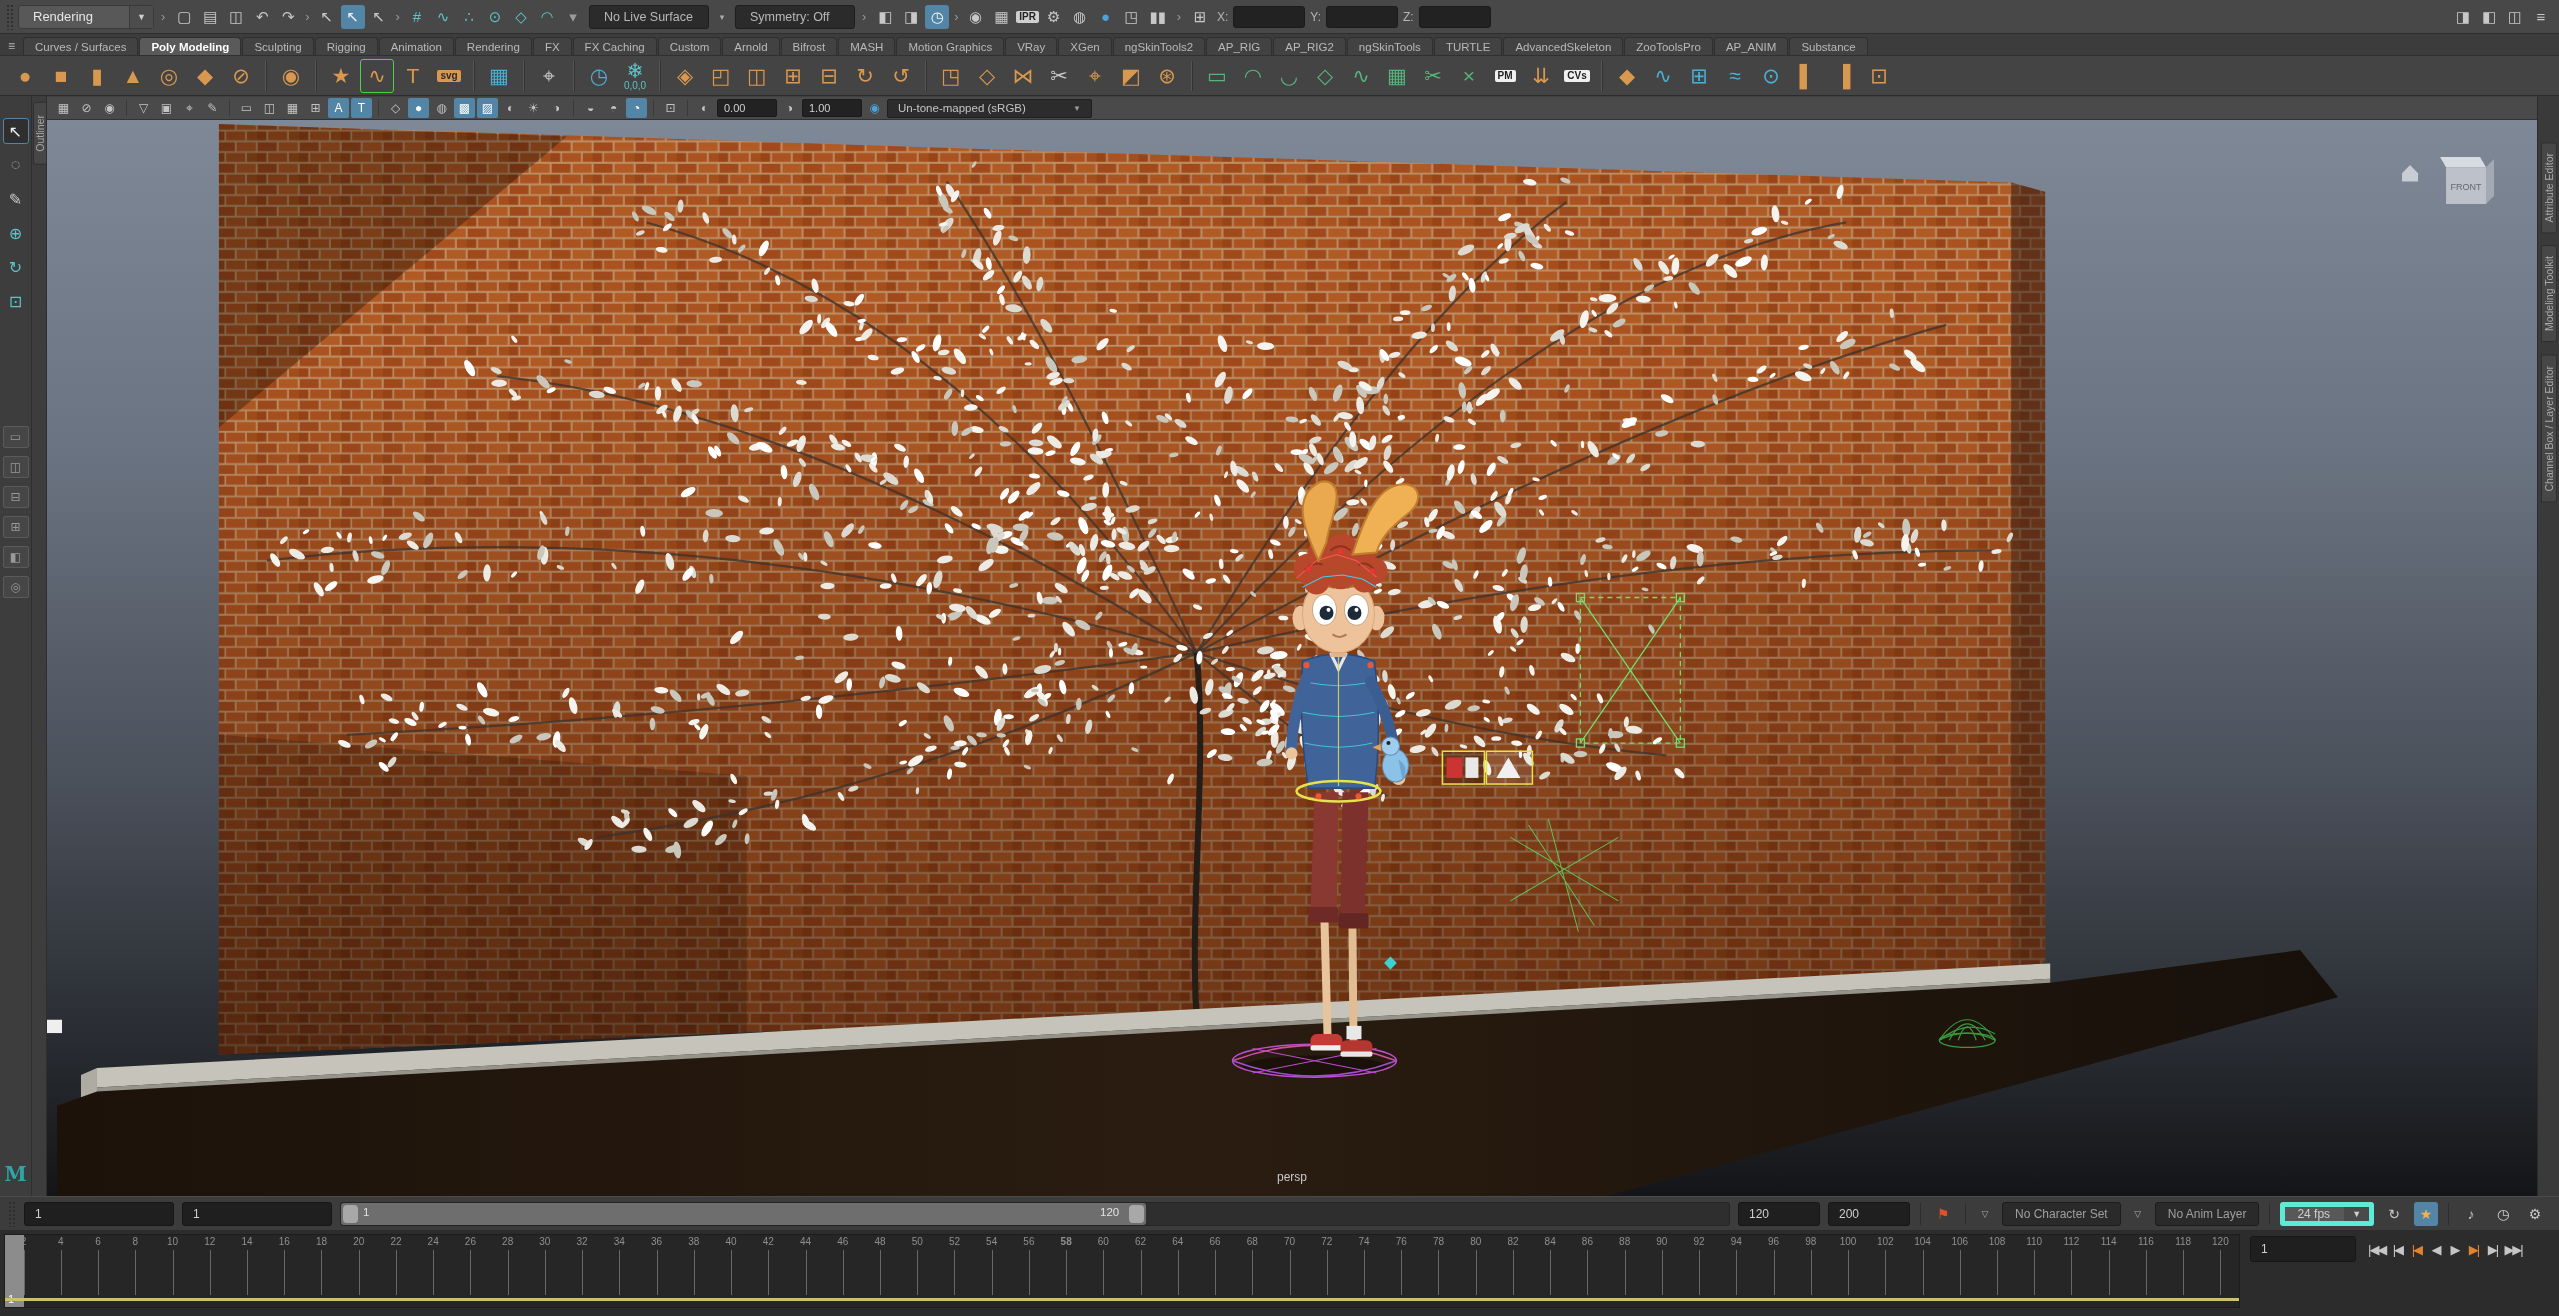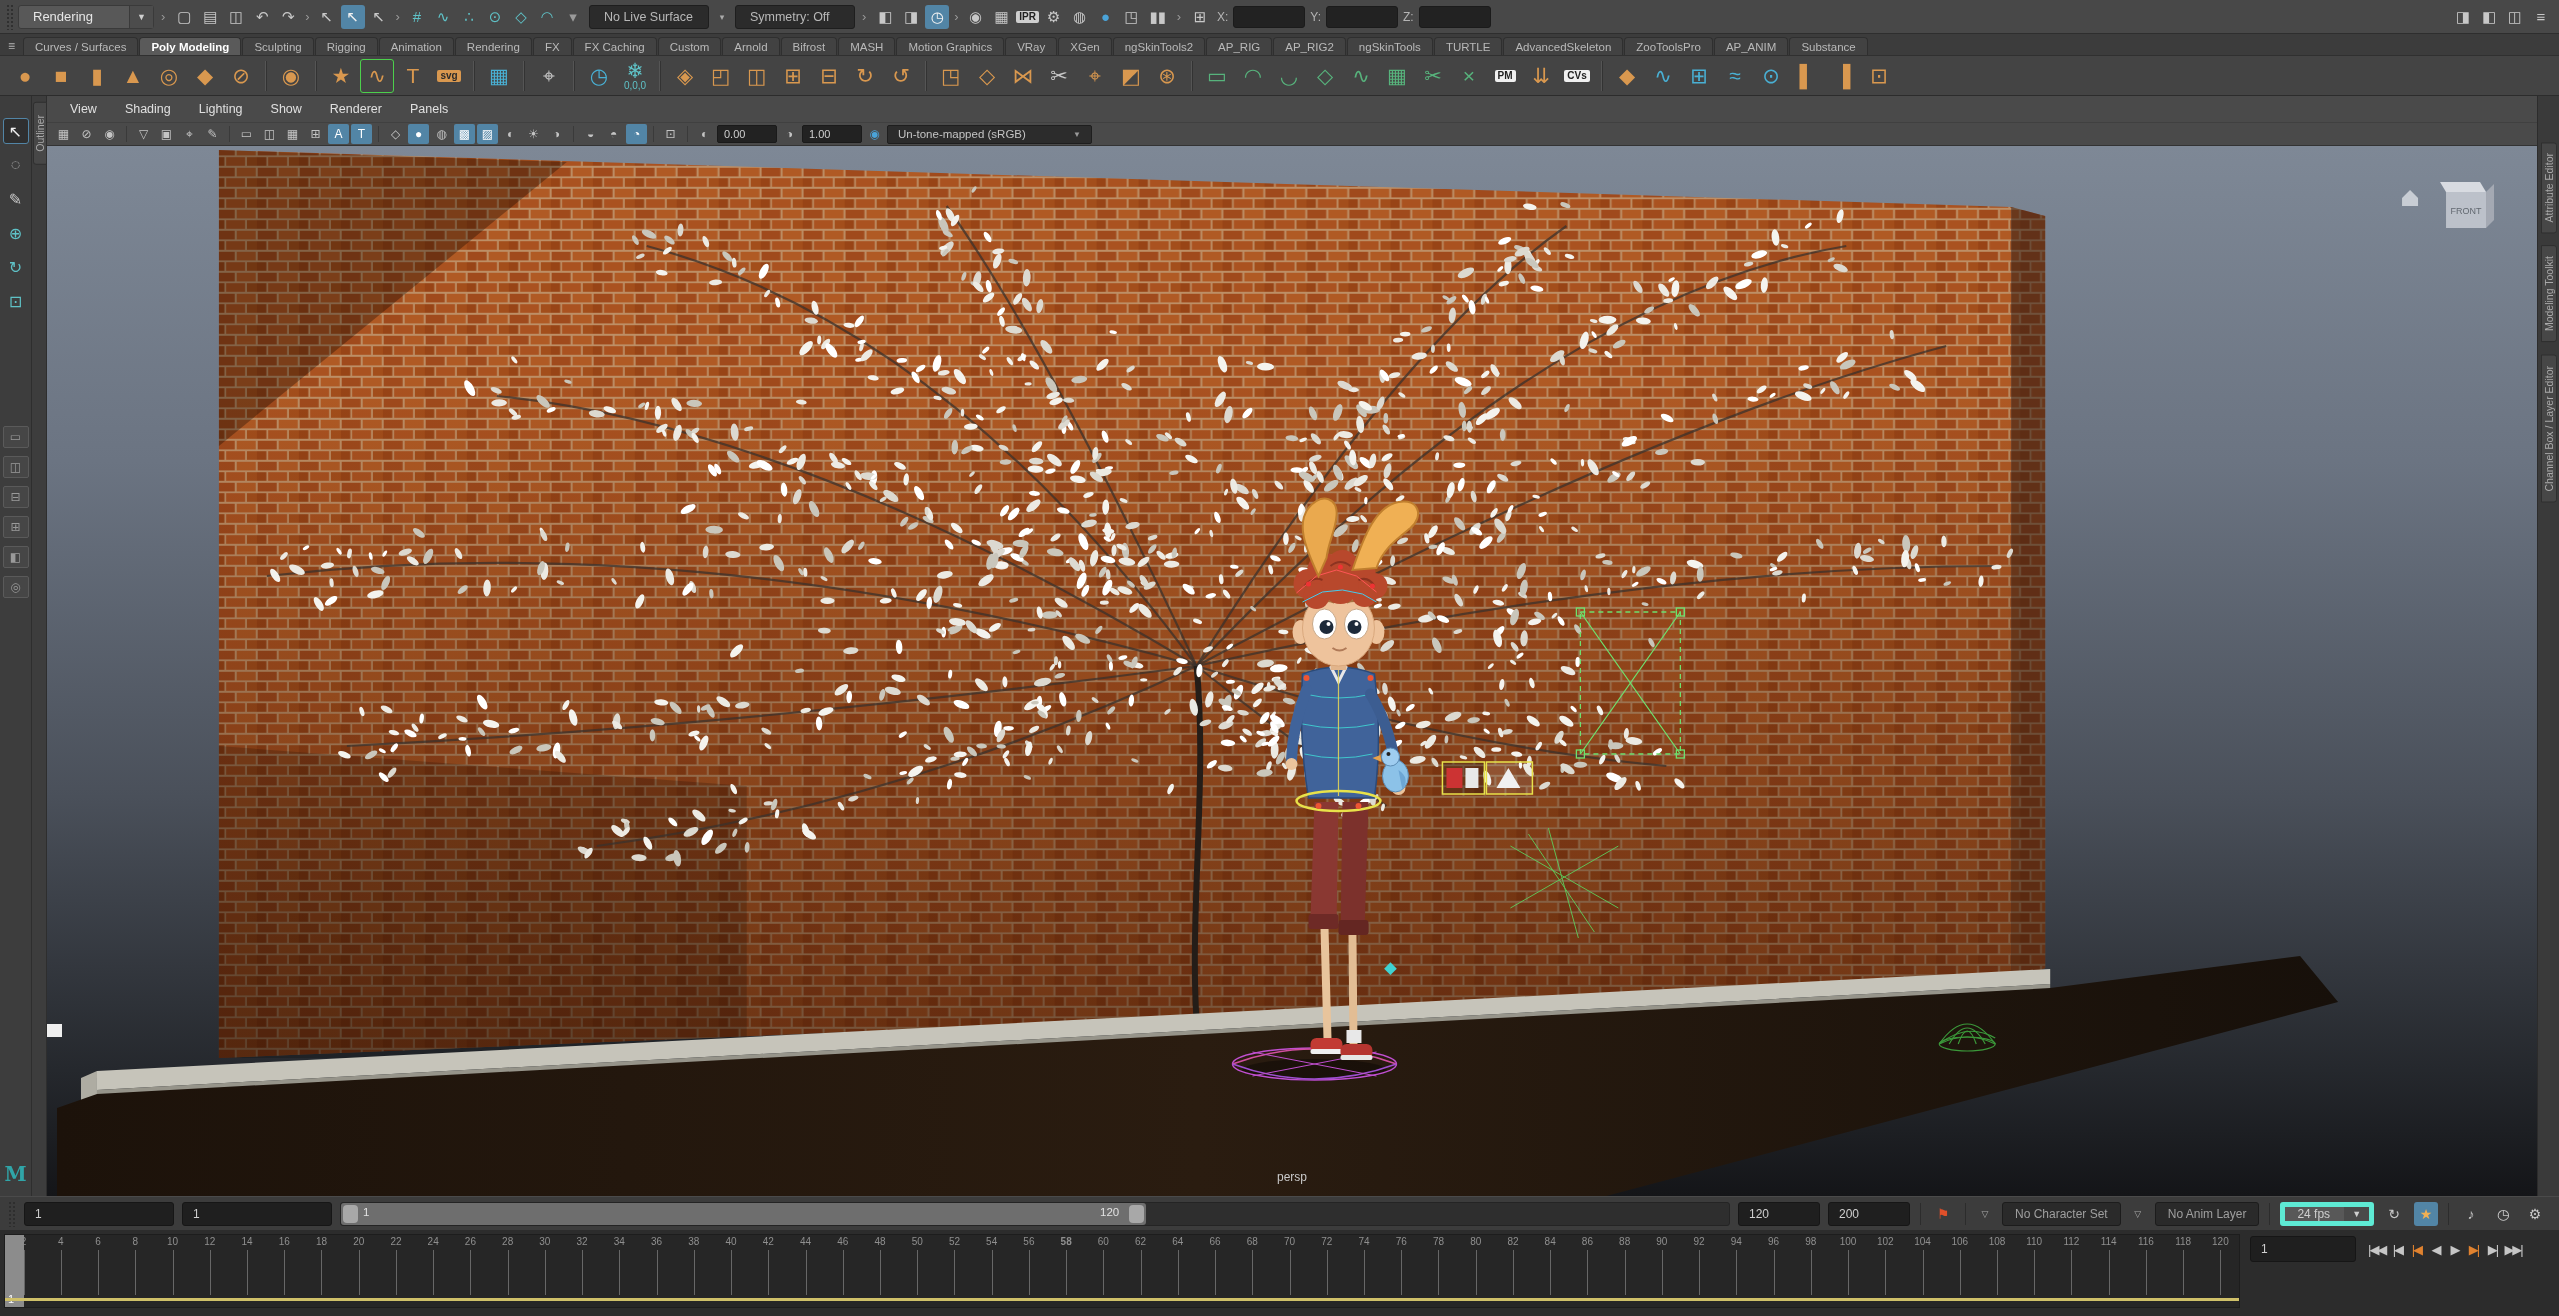--- a/index.html
+++ b/index.html
@@ -273,28 +273,20 @@
         <div class="lay">⊟</div>
         <div class="lay">⊞</div>
         <div class="lay">◧</div>
         <div class="lay">◎</div>
         <div class="mlogo">M</div>
       </div>
     <div class="outliner-strip">
       <div class="vtab">Outliner</div>
     </div>
     <div class="panelcol">
-      <div class="panelmenus" id="panel-menus">
-          <span class="pmenu">View</span>
-          <span class="pmenu">Shading</span>
-          <span class="pmenu">Lighting</span>
-          <span class="pmenu">Show</span>
-          <span class="pmenu">Renderer</span>
-          <span class="pmenu">Panels</span>
-        </div>
       <div class="vtoolbar" id="vtoolbar">
           <span class="vticon">▦</span>
           <span class="vticon">⊘</span>
           <span class="vticon">◉</span>
           <div class="vsep"></div>
           <span class="vticon">▽</span>
           <span class="vticon">▣</span>
           <span class="vticon">⌖</span>
           <span class="vticon">✎</span>
           <div class="vsep"></div>

